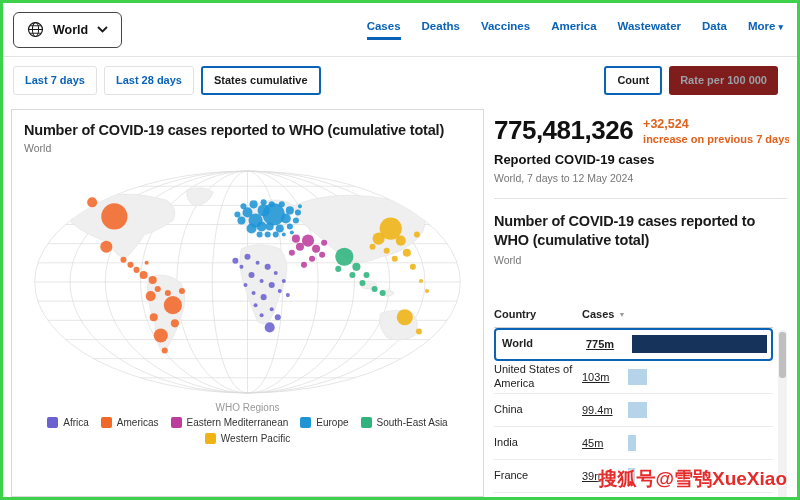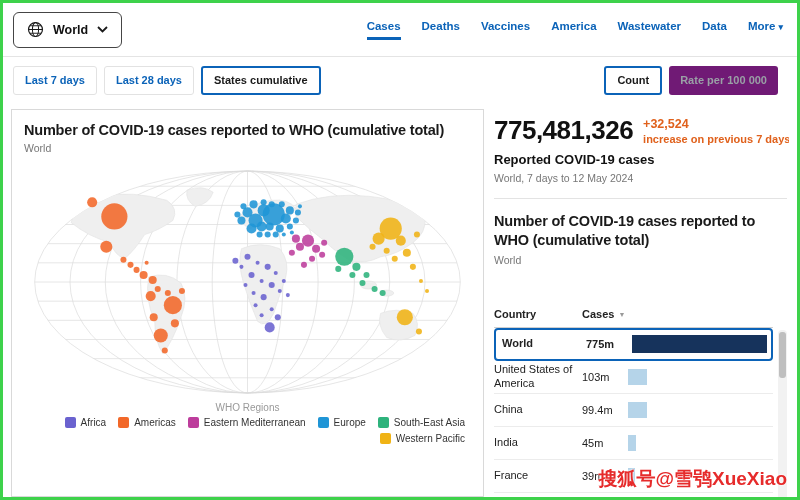--- a/index.html
+++ b/index.html
@@ -13,34 +13,34 @@
   .region-btn .lbl { font-size:12.5px; font-weight:700; color:#111; }
   .main-nav { margin-left:auto; display:flex; align-items:center; gap:21px; }
   .nav-item { font-size:11.5px; font-weight:700; color:var(--accent,#0b63b8); text-decoration:none; cursor:pointer; padding-bottom:5px; border-bottom:3px solid transparent; white-space:nowrap; }
   .nav-item.active { border-bottom-color:var(--accent,#0b63b8); }
   .nav-chev { font-size:9px; margin-left:3px; }
 
   
   .filter-bar { height:46px; display:flex; align-items:center; padding:0 12px 0 10px; background:#fff; }
   .fbtn { height:29px; padding:0 11px; margin-right:7px; font-size:11px; font-weight:700; color:var(--accent,#0b63b8); background:#fff; border:1px solid #e2e2e2; border-radius:3px; cursor:pointer; font-family:"Liberation Sans", sans-serif; white-space:nowrap; }
   .fbtn.sel { border:2px solid var(--accent,#0b63b8); color:#1a1a1a; }
-  .fbtn.disabled { border:none; color:#9aa0a6; background:#701a75; cursor:default; }
+  .fbtn.disabled { border:none; color:#9aa0a6; background:#7f1d1d; cursor:default; }
   .metric-filters { margin-left:auto; display:flex; align-items:center; }
 
   
   .content { display:flex; gap:8px; padding:6px 8px 0 8px; height:394px; }
   .map-card { width:473px; min-width:473px; border:1px solid #d9d9d9; background:#fff; padding:12px 12px 8px 12px; }
   .map-card h2 { font-size:14.5px; font-weight:700; color:#1a1a1a; letter-spacing:-0.2px; }
   .subtitle { font-size:10.5px; color:#767676; margin-top:4px; }
   #world-map { display:block; margin:10px auto 2px auto; }
   .graticule ellipse, .graticule line { fill:none; stroke:#dcdcdc; stroke-width:0.7; }
   .land path, .land ellipse { fill:#efefef; stroke:#e2e2e2; stroke-width:0.6; }
   .legend { margin-top:2px; }
   .legend-title { text-align:center; font-size:10px; color:#999; margin-bottom:4px; }
-  .legend-items { display:flex; flex-wrap:wrap; justify-content:flex-end; column-gap:12px; row-gap:5px; padding:0 6px; }
+  .legend-items { display:flex; flex-wrap:wrap; justify-content:center; column-gap:12px; row-gap:5px; padding:0 6px; }
   .legend-item { display:inline-flex; align-items:center; gap:5px; font-size:10px; color:#333; }
   .swatch { width:11px; height:11px; border-radius:2px; display:inline-block; }
 
   
   .side-panel { flex:1; padding:8px 2px 0 2px; position:relative; overflow:hidden; height:388px; }
   .stat-head { display:flex; align-items:flex-start; gap:10px; }
   .big-number { font-size:26px; font-weight:800; color:#111; letter-spacing:-0.5px; line-height:1.05; }
   .change-val { font-size:12.5px; font-weight:700; color:var(--orange,#e0611c); }
   .change-cap { font-size:11px; font-weight:700; color:var(--orange,#e0611c); margin-top:2px; white-space:nowrap; }
   .stat-label { font-size:13px; font-weight:700; color:#111; margin-top:7px; }
@@ -48,21 +48,21 @@
   .side-panel hr { border:none; border-top:1px solid #e3e3e3; margin:14px 0 13px 0; }
   .side-panel h3 { font-size:14.5px; font-weight:700; color:#1a1a1a; line-height:1.3; letter-spacing:-0.2px; }
 
   .table { margin-top:36px; position:relative; padding-right:14px; }
   .thead { display:flex; align-items:center; height:26px; border-bottom:1px solid #cfcfcf; font-size:11px; font-weight:700; color:#222; }
   .th-country { width:88px; }
   .th-cases { width:60px; display:flex; align-items:center; gap:4px; }
   .sort-icon { font-size:7px; color:#9a9a9a; }
   .trow { display:flex; align-items:center; min-height:33px; border-bottom:1px solid #ececec; font-size:11px; color:#222; padding:2px 0; cursor:pointer; }
   .c-country { width:88px; line-height:1.25; }
-  .c-cases { width:46px; }
+  .c-cases { width:46px;text-decoration:underline; }
   .c-bar { flex:1; }
   .bar { height:16px; }
   .trow.hl { border:2px solid var(--accent,#0b63b8); border-radius:4px; font-weight:700; padding:2px 4px 2px 6px; }
   .trow.hl .c-country { width:84px; }
   .trow.hl .bar { height:18px; }
 
   .scrollbar { position:absolute; right:0; top:28px; bottom:-40px; width:9px; background:#f2f2f2; border-radius:4px; }
   .sb-thumb { position:absolute; top:2px; left:1px; width:7px; height:46px; background:#bfbfbf; border-radius:3px; cursor:grab; }
 
   .watermark { position:absolute; right:10px; bottom:5px; font-size:19px; font-weight:700; color:var(--wm,#e62b2b); text-shadow:0 0 2px #fff, 0 0 2px #fff; z-index:60; }

